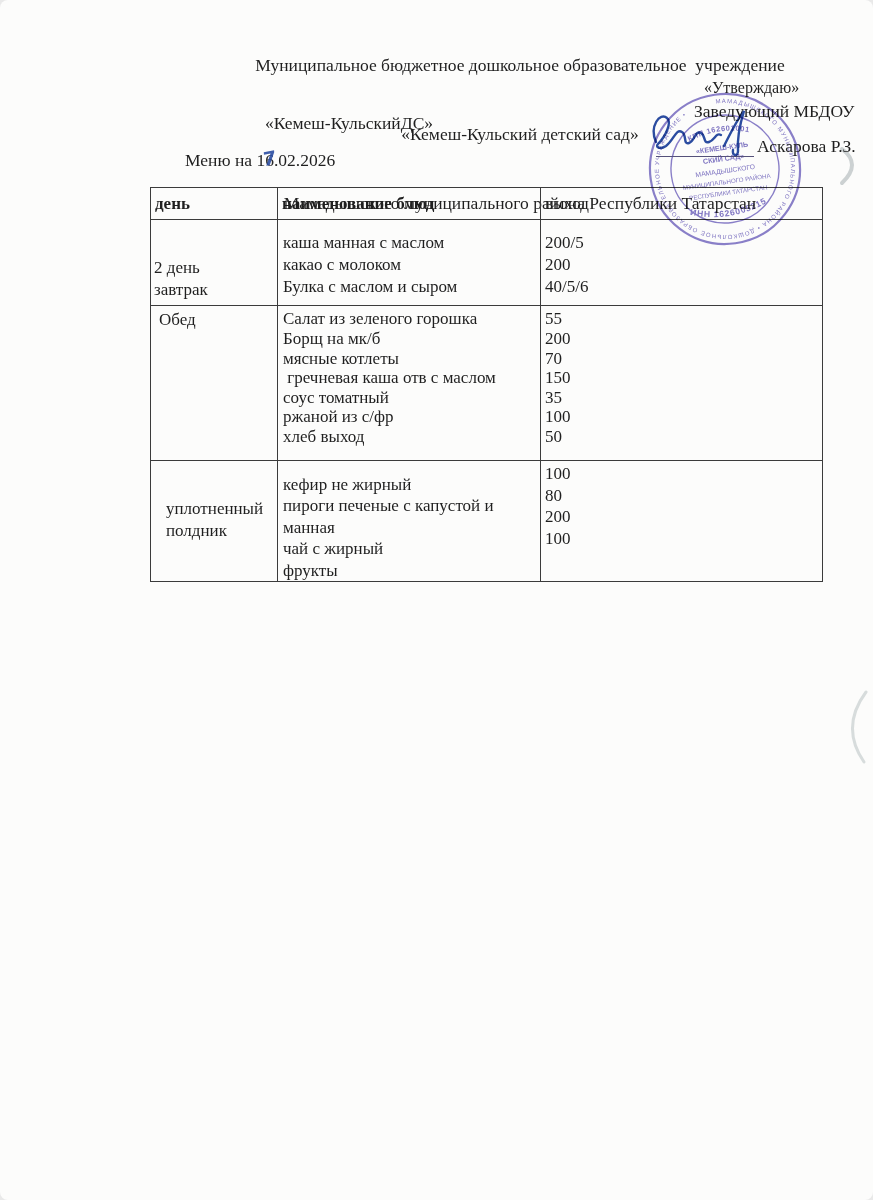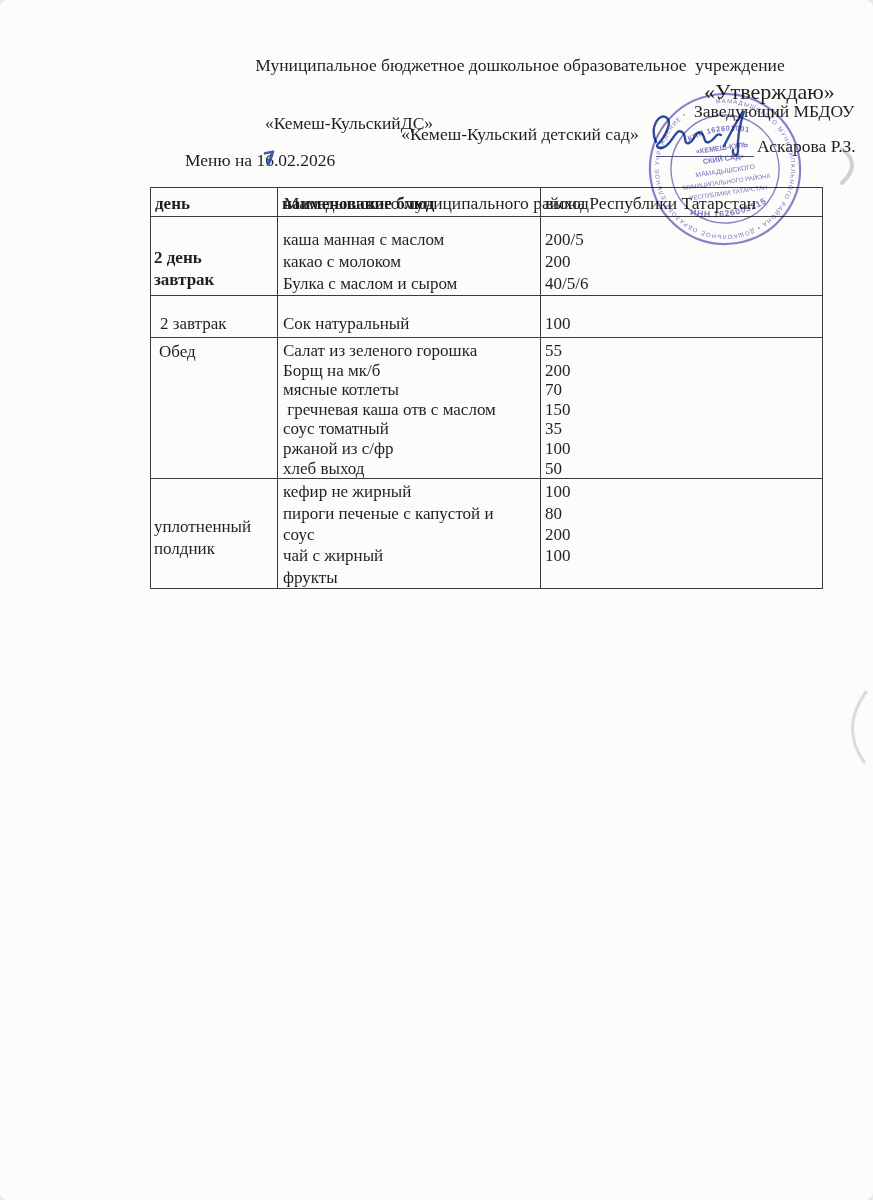--- a/index.html
+++ b/index.html
@@ -14,21 +14,21 @@
     border-radius:8px;
   }
   .abs{position:absolute;}
   
   .org-header{
     left:150px;top:8px;width:740px;
     text-align:center;
     font-size:17.5px;line-height:23px;
     white-space:pre-wrap;
   }
-  .approve-quote{left:704px;top:79px;font-size:22px;}
+  .approve-quote{left:704px;top:79px;font-size:16px;}
   .approve-title{left:694px;top:101px;font-size:17.5px;}
   .org-short{left:265px;top:113px;font-size:17.5px;}
   .signer-name{left:757px;top:136px;font-size:17.5px;z-index:6;}
   .sig-underline{
     left:656px;top:156px;width:98px;height:0;
     border-top:1.5px solid #55517a;z-index:5;
   }
   .menu-title{left:185px;top:150px;font-size:17.5px;z-index:2;}
   .ow{position:relative;display:inline-block;}
   .ow .printed{color:#2a2a2a;}
@@ -53,30 +53,30 @@
     overflow:hidden;
   }
   table.menu th{font-weight:bold;margin-top:40px;}
   table.menu th.norm{font-weight:normal;}
   th .pad,td .pad{padding-left:4px;}
   .cell{display:flex;flex-direction:column;height:100%;box-sizing:border-box;}
   .cell div{white-space:pre;}
   .v-bottom{justify-content:flex-end;}
   .hdr-cell{padding-top:6px;}
   
-  .r1-meal{padding-bottom:4px;padding-left:3px;font-weight:bold;line-height:22px;}
+  .r1-meal{padding-bottom:4px;padding-left:3px;font-weight:normal;line-height:22px;}
   .r1-dish{padding-top:12px;padding-left:5px;line-height:22px;}
   .r1-port{padding-top:12px;padding-left:4px;line-height:22px;}
   .r2-meal{padding-bottom:3px;padding-left:9px;line-height:20px;}
   .r2-dish{padding-bottom:3px;padding-left:5px;line-height:20px;}
   .r2-port{padding-bottom:3px;padding-left:4px;line-height:20px;}
   .r3-meal{padding-top:4px;padding-left:8px;line-height:20px;}
-  .r3-dish{padding-top:3px;padding-left:5px;line-height:19.6px;justify-content:center;}
+  .r3-dish{padding-top:3px;padding-left:5px;line-height:19.6px;}
   .r3-port{padding-top:3px;padding-left:4px;line-height:19.6px;}
-  .r4-meal{padding-top:37px;padding-left:3px;line-height:21.5px;}
+  .r4-meal{padding-top:37px;padding-left:3px;line-height:21.5px;margin-left:12px;}
   .r4-dish{padding-top:2px;padding-left:5px;line-height:21.4px;justify-content:flex-end;}
   .r4-port{padding-top:2px;padding-left:4px;line-height:21.4px;}
   
   .stamp{
     left:640px;top:84px;width:170px;height:170px;
     z-index:3;mix-blend-mode:multiply;opacity:.88;
   }
   .stamp text{font-family:"Liberation Sans",sans-serif;fill:#6f63bd;}
   .signature{
     left:646px;top:106px;width:125px;height:58px;
@@ -137,37 +137,20 @@
         </div>
       </td>
       <td>
         <div class="cell r1-port">
           <div>200/5</div>
           <div>200</div>
           <div>40/5/6</div>
         </div>
       </td>
     </tr>
-    <tr style="height:42px">
-      <td>
-        <div class="cell v-bottom r2-meal">
-          <div>2 завтрак</div>
-        </div>
-      </td>
-      <td>
-        <div class="cell v-bottom r2-dish">
-          <div>Сок натуральный</div>
-        </div>
-      </td>
-      <td>
-        <div class="cell v-bottom r2-port">
-          <div>100</div>
-        </div>
-      </td>
-    </tr>
     <tr style="height:136px">
       <td>
         <div class="cell r3-meal">
           <div>Обед</div>
         </div>
       </td>
       <td>
         <div class="cell r3-dish">
           <div>Салат из зеленого горошка</div>
           <div>Борщ на мк/б</div>
@@ -194,21 +177,21 @@
       <td>
         <div class="cell r4-meal">
           <div>уплотненный</div>
           <div>полдник</div>
         </div>
       </td>
       <td>
         <div class="cell r4-dish">
           <div>кефир не жирный</div>
           <div>пироги печеные с капустой и</div>
-          <div>соус</div>
+          <div>манная</div>
           <div>чай с жирный</div>
           <div>фрукты</div>
         </div>
       </td>
       <td>
         <div class="cell r4-port">
           <div>100</div>
           <div>80</div>
           <div>200</div>
           <div>100</div>

